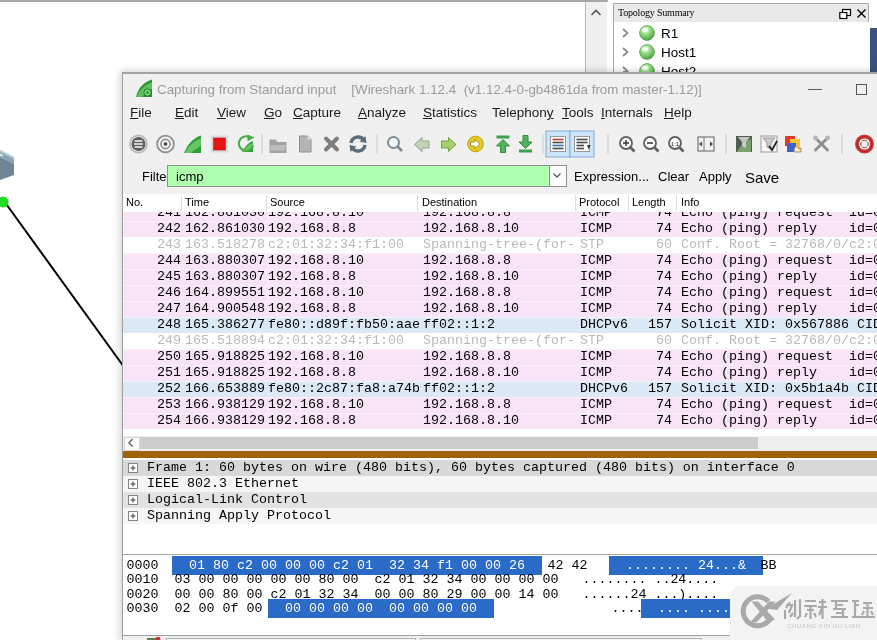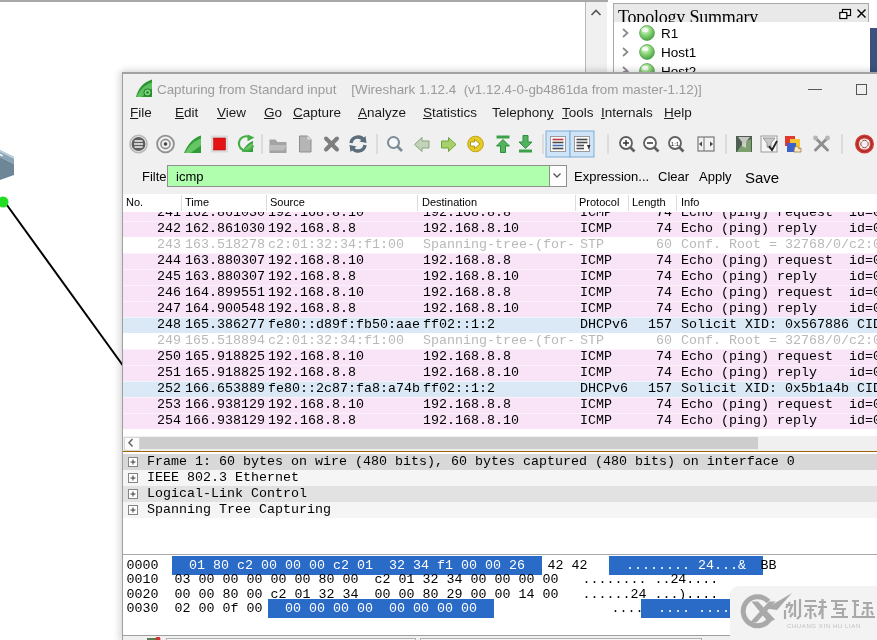--- a/index.html
+++ b/index.html
@@ -31,21 +31,21 @@
 <body>
 
 <div class="abs" style="left:0;top:0;width:608px;height:2px;background:#a8a8a8;"></div>
 
 <div class="abs" style="left:585px;top:2px;width:21px;height:70px;background:#f0f0f0;border-left:1px solid #b8b8b8;"></div>
 <svg class="abs" style="left:589px;top:6px;" width="14" height="14" viewBox="0 0 14 14">
   <path d="M2.5 9 L7 4.5 L11.5 9" fill="none" stroke="#555" stroke-width="1.6"></path>
 </svg>
 
 <div class="abs" style="left:613px;top:3px;width:256px;height:69px;background:#e9e9e9;border:1px solid #a9a9a9;border-bottom:none;box-sizing:border-box;"></div>
-<div class="abs" style="left:618px;top:7px;font-size:18px;color:#000;font-family:'Liberation Serif',serif;letter-spacing:-0.2px;">Topology Summary</div>
+<div class="abs" style="left:618px;top:7px;font-size:10px;color:#000;font-family:'Liberation Serif',serif;letter-spacing:-0.2px;">Topology Summary</div>
 
 <svg class="abs" style="left:839px;top:8px;" width="13" height="12" viewBox="0 0 13 12">
   <rect x="3.5" y="1.5" width="8" height="6" fill="#fff" stroke="#000" stroke-width="1.2"></rect>
   <rect x="0.8" y="4.5" width="7" height="6" fill="#fff" stroke="#000" stroke-width="1.2"></rect>
 </svg>
 <svg class="abs" style="left:856px;top:8px;" width="11" height="11" viewBox="0 0 11 11">
   <path d="M1.5 1.5 L9.5 9.5 M9.5 1.5 L1.5 9.5" stroke="#000" stroke-width="1.4" fill="none"></path>
 </svg>
 
 <div class="abs" style="left:614px;top:22px;width:255px;height:50px;background:#fff;"></div>
@@ -316,25 +316,25 @@
 <div class="prow icmp" style="top:201px;"><span class="n">254</span><span class="t">166.938129</span><span class="s">192.168.8.8</span><span class="d">192.168.8.10</span><span class="p">ICMP</span><span class="l">74</span><span class="i">Echo (ping) reply    id=0x00</span></div>
 </div>
 
 <div class="abs" style="left:123px;top:436px;width:754px;height:14px;background:#f0f0f0;"></div>
 <div class="abs" style="left:124px;top:437px;width:14px;height:12px;background:#fbfbfb;border:1px solid #d6d6d6;"></div>
 <svg class="abs" style="left:126px;top:438px;" width="10" height="10" viewBox="0 0 10 10">
   <path d="M6.5 1 L3 4.8 L6.5 8.6" fill="none" stroke="#666" stroke-width="1.5"></path>
 </svg>
 <div class="abs" style="left:140px;top:437px;width:618px;height:12px;background:#cdcdcd;"></div>
 
-<div class="abs" style="left:123px;top:451px;width:754px;height:103px;background:#fff;border-top:1px solid #a16207;">
+<div class="abs" style="left:123px;top:451px;width:754px;height:103px;background:#fff;border-top:7px solid #a16207;">
   <div class="drow" style="top:2px;background:#d8d8d8;">   Frame 1: 60 bytes on wire (480 bits), 60 bytes captured (480 bits) on interface 0</div>
   <div class="drow" style="top:18px;background:#f5f5f5;">   IEEE 802.3 Ethernet</div>
   <div class="drow" style="top:34px;background:#e2e2e2;">   Logical-Link Control</div>
-  <div class="drow" style="top:50px;background:#f5f5f5;">   Spanning Tree Capturing</div>
+  <div class="drow" style="top:50px;background:#f5f5f5;">   Spanning Apply Protocol</div>
   <svg class="abs" style="left:5px;top:5px;" width="10" height="61" viewBox="0 0 10 61">
     <g fill="#fff" stroke="#848484" stroke-width="1">
       <rect x="0.5" y="0.5" width="9" height="9"></rect>
       <rect x="0.5" y="16.5" width="9" height="9"></rect>
       <rect x="0.5" y="32.5" width="9" height="9"></rect>
       <rect x="0.5" y="48.5" width="9" height="9"></rect>
     </g>
     <g stroke="#3a3a3a" stroke-width="1">
       <path d="M2.5 5 h5 M5 2.5 v5"></path>
       <path d="M2.5 21 h5 M5 18.5 v5"></path>

